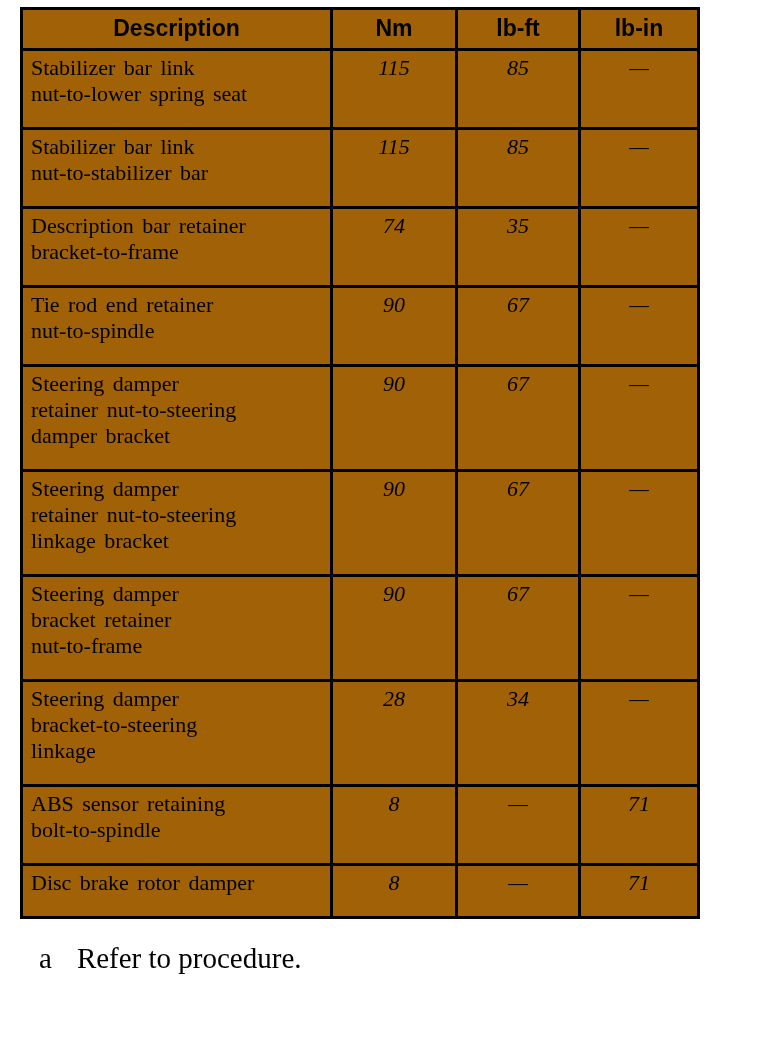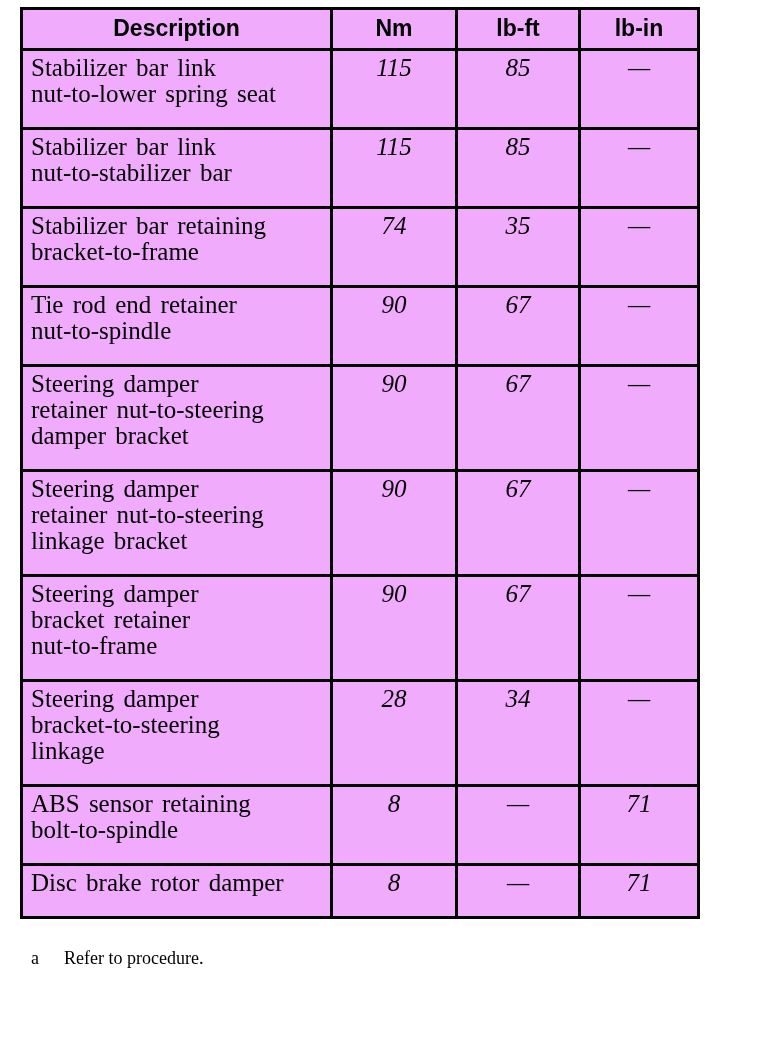--- a/index.html
+++ b/index.html
@@ -17,57 +17,57 @@
   .page {
     position: absolute;
     left: 20px;
     top: 7px;
     width: 700px;
   }
   table.spec-table {
     border-collapse: collapse;
     table-layout: fixed;
     width: 677px;
-    background: #f0abfc;
+    background: #a16207;
   }
   table.spec-table col.c0 { width: 310px; }
   table.spec-table col.c1 { width: 125px; }
   table.spec-table col.c2 { width: 123px; }
   table.spec-table col.c3 { width: 119px; }
   table.spec-table th {
     font-family: "Liberation Sans", sans-serif;
     font-weight: bold;
     font-size: 23px;
     line-height: 27px;
     text-align: center;
     vertical-align: middle;
     border: 3px solid #000000;
     padding: 5px 2px 6px 2px;
   }
   table.spec-table td {
     border: 3px solid #000000;
     vertical-align: top;
-    font-size: 25px;
+    font-size: 22px;
     line-height: 26px;
   }
   table.spec-table td.desc {
     white-space: pre-line;
     text-align: left;
     padding: 4px 4px 20px 8px;
     word-spacing: 3px;
   }
   table.spec-table td.num {
     text-align: center;
     padding: 4px 0 20px 0;
     font-style: italic;
   }
   .footnote {
     margin-top: 26px;
-    margin-left: 11px;
-    font-size: 18px;
+    margin-left: 19px;
+    font-size: 29px;
     line-height: 26px;
     font-family: Liberation Serif, serif;
   }
   .fn-marker {
     display: inline-block;
     margin-right: 25px;
   }
 </style>
 </head>
 <body>
@@ -98,21 +98,21 @@
           <td class="num">—</td>
         </tr>
         <tr>
           <td class="desc">Stabilizer bar link
 nut-to-stabilizer bar</td>
           <td class="num">115</td>
           <td class="num">85</td>
           <td class="num">—</td>
         </tr>
         <tr>
-          <td class="desc">Stabilizer bar retaining
+          <td class="desc">Description bar retainer
 bracket-to-frame</td>
           <td class="num">74</td>
           <td class="num">35</td>
           <td class="num">—</td>
         </tr>
         <tr>
           <td class="desc">Tie rod end retainer
 nut-to-spindle</td>
           <td class="num">90</td>
           <td class="num">67</td>

